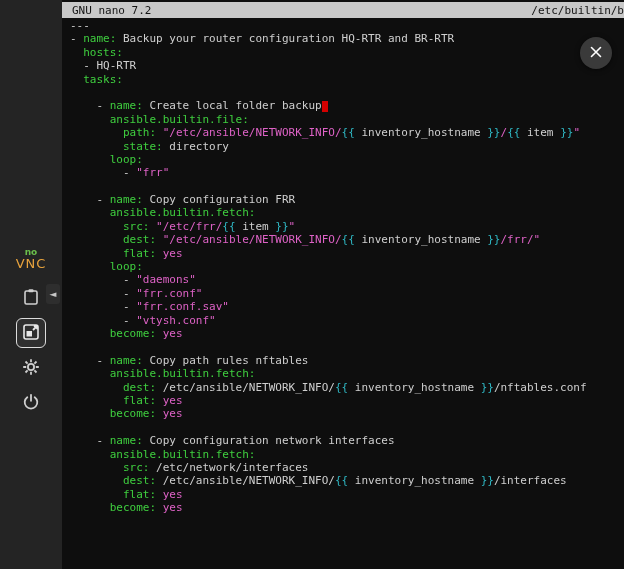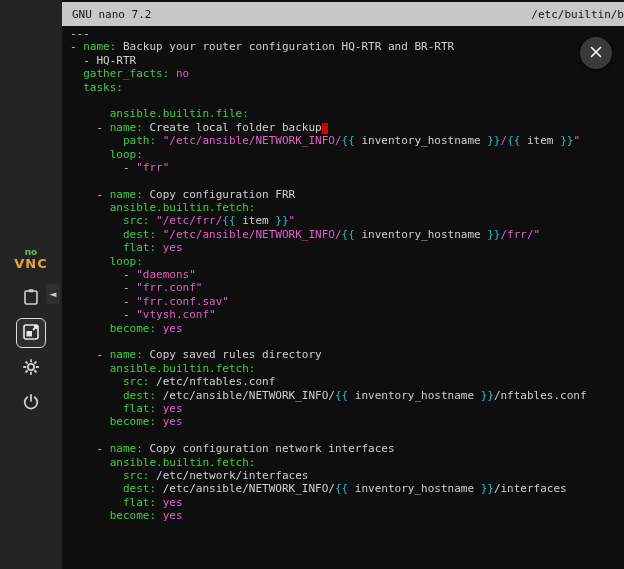--- a/index.html
+++ b/index.html
@@ -4,29 +4,29 @@
 <style>
   *{margin:0;padding:0;box-sizing:border-box;}
   html,body{background:#232323;}
   body{font-family:"DejaVu Sans Mono","Liberation Mono",monospace;}
   .stage{position:relative;width:624px;height:569px;overflow:hidden;background:#232323;}
 
   
   .vnc-bar{position:absolute;left:0;top:0;width:62px;height:100%;background:#242424;}
   .logo{position:absolute;top:248px;left:0;width:62px;text-align:center;line-height:1;}
   .logo-top{display:block;color:#6abf4b;font-size:9px;font-weight:bold;font-family:"DejaVu Sans",sans-serif;}
-  .logo-main{display:block;color:#e8a33d;font-size:13px;font-weight:bold;letter-spacing:1px;font-family:"DejaVu Sans",sans-serif;}
+  .logo-main{display:block;color:#e8a33d;font-size:13px;font-weight:normal;letter-spacing:1px;font-family:"DejaVu Sans",sans-serif;}
   .vnc-buttons{position:absolute;top:283px;left:0;width:62px;display:flex;flex-direction:column;align-items:center;gap:5px;}
   .vnc-btn{width:30px;height:30px;display:flex;align-items:center;justify-content:center;background:transparent;border:1px solid transparent;border-radius:6px;cursor:pointer;padding:0;}
   .vnc-btn.active{border-color:#dcdcdc;background:#2f2f2f;}
   .handle{position:absolute;left:46px;top:284px;width:14px;height:20px;background:#2e2e2e;border-radius:3px;color:#c8c8c8;font-size:9px;display:flex;align-items:center;justify-content:center;cursor:pointer;font-family:"DejaVu Sans",sans-serif;}
 
   
   .terminal{position:absolute;left:62px;top:0;width:562px;height:569px;background:#0e0e0e;padding-top:2px;overflow:hidden;}
-  .titlebar{height:24px;background:#c8c8c8;color:#141414;font-size:11px;display:flex;justify-content:space-between;align-items:center;padding-left:10px;overflow:hidden;white-space:nowrap;}
+  .titlebar{height:16px;background:#c8c8c8;color:#141414;font-size:11px;display:flex;justify-content:space-between;align-items:center;padding-left:10px;overflow:hidden;white-space:nowrap;}
   .editor{padding:1px 0 0 8px;}
   .eline{white-space:pre;height:13.4px;line-height:13.4px;font-size:11px;}
   .sp{color:#cfcfcf;}
   .sk{color:#3fcf3f;}
   .ss{color:#de62c6;}
   .sb{color:#de62c6;}
   .sj{color:#2fb6c2;}
   .sjv{color:#cfcfcf;}
   .scur{background:#d40000;display:inline-block;width:6.5px;height:11px;vertical-align:text-bottom;}
 
@@ -86,45 +86,45 @@
   </div>
 
   <main class="terminal">
     <div class="titlebar">
       <span>GNU nano 7.2</span>
       <span>/etc/builtin/b</span>
     </div>
     <div class="editor" id="editor">
         <div class="eline"><span class="sp">---</span></div>
         <div class="eline"><span class="sp">- </span><span class="sk">name:</span><span class="sp"> Backup your router configuration HQ-RTR and BR-RTR</span></div>
+        <div class="eline"><span class="sp">  </span><span class="sk">hosts:</span></div>
         <div class="eline"><span class="sp">  - HQ-RTR</span></div>
-        <div class="eline"><span class="sp">  </span><span class="sk">gather_facts:</span><span class="sp"> </span><span class="sb">no</span></div>
         <div class="eline"><span class="sp">  </span><span class="sk">tasks:</span></div>
         <div class="eline"></div>
+        <div class="eline"><span class="sp">    - </span><span class="sk">name:</span><span class="sp"> Create local folder backup</span><span class="scur"></span></div>
         <div class="eline"><span class="sp">      </span><span class="sk">ansible.builtin.file:</span></div>
-        <div class="eline"><span class="sp">    - </span><span class="sk">name:</span><span class="sp"> Create local folder backup</span><span class="scur"></span></div>
         <div class="eline"><span class="sp">        </span><span class="sk">path:</span><span class="sp"> </span><span class="ss">"/etc/ansible/NETWORK_INFO/</span><span class="sj">{{</span><span class="sjv"> inventory_hostname </span><span class="sj">}}</span><span class="ss">/</span><span class="sj">{{</span><span class="sjv"> item </span><span class="sj">}}</span><span class="ss">"</span></div>
+        <div class="eline"><span class="sp">        </span><span class="sk">state:</span><span class="sp"> directory</span></div>
         <div class="eline"><span class="sp">      </span><span class="sk">loop:</span></div>
         <div class="eline"><span class="sp">        - </span><span class="ss">"frr"</span></div>
         <div class="eline"></div>
         <div class="eline"><span class="sp">    - </span><span class="sk">name:</span><span class="sp"> Copy configuration FRR</span></div>
         <div class="eline"><span class="sp">      </span><span class="sk">ansible.builtin.fetch:</span></div>
         <div class="eline"><span class="sp">        </span><span class="sk">src:</span><span class="sp"> </span><span class="ss">"/etc/frr/</span><span class="sj">{{</span><span class="sjv"> item </span><span class="sj">}}</span><span class="ss">"</span></div>
         <div class="eline"><span class="sp">        </span><span class="sk">dest:</span><span class="sp"> </span><span class="ss">"/etc/ansible/NETWORK_INFO/</span><span class="sj">{{</span><span class="sjv"> inventory_hostname </span><span class="sj">}}</span><span class="ss">/frr/"</span></div>
         <div class="eline"><span class="sp">        </span><span class="sk">flat:</span><span class="sp"> </span><span class="sb">yes</span></div>
         <div class="eline"><span class="sp">      </span><span class="sk">loop:</span></div>
         <div class="eline"><span class="sp">        - </span><span class="ss">"daemons"</span></div>
         <div class="eline"><span class="sp">        - </span><span class="ss">"frr.conf"</span></div>
         <div class="eline"><span class="sp">        - </span><span class="ss">"frr.conf.sav"</span></div>
         <div class="eline"><span class="sp">        - </span><span class="ss">"vtysh.conf"</span></div>
         <div class="eline"><span class="sp">      </span><span class="sk">become:</span><span class="sp"> </span><span class="sb">yes</span></div>
         <div class="eline"></div>
-        <div class="eline"><span class="sp">    - </span><span class="sk">name:</span><span class="sp"> Copy saved rules directory</span></div>
+        <div class="eline"><span class="sp">    - </span><span class="sk">name:</span><span class="sp"> Copy path rules nftables</span></div>
         <div class="eline"><span class="sp">      </span><span class="sk">ansible.builtin.fetch:</span></div>
-        <div class="eline"><span class="sp">        </span><span class="sk">src:</span><span class="sp"> /etc/nftables.conf</span></div>
         <div class="eline"><span class="sp">        </span><span class="sk">dest:</span><span class="sp"> /etc/ansible/NETWORK_INFO/</span><span class="sj">{{</span><span class="sjv"> inventory_hostname </span><span class="sj">}}</span><span class="sp">/nftables.conf</span></div>
         <div class="eline"><span class="sp">        </span><span class="sk">flat:</span><span class="sp"> </span><span class="sb">yes</span></div>
         <div class="eline"><span class="sp">      </span><span class="sk">become:</span><span class="sp"> </span><span class="sb">yes</span></div>
         <div class="eline"></div>
         <div class="eline"><span class="sp">    - </span><span class="sk">name:</span><span class="sp"> Copy configuration network interfaces</span></div>
         <div class="eline"><span class="sp">      </span><span class="sk">ansible.builtin.fetch:</span></div>
         <div class="eline"><span class="sp">        </span><span class="sk">src:</span><span class="sp"> /etc/network/interfaces</span></div>
         <div class="eline"><span class="sp">        </span><span class="sk">dest:</span><span class="sp"> /etc/ansible/NETWORK_INFO/</span><span class="sj">{{</span><span class="sjv"> inventory_hostname </span><span class="sj">}}</span><span class="sp">/interfaces</span></div>
         <div class="eline"><span class="sp">        </span><span class="sk">flat:</span><span class="sp"> </span><span class="sb">yes</span></div>
         <div class="eline"><span class="sp">      </span><span class="sk">become:</span><span class="sp"> </span><span class="sb">yes</span></div>

